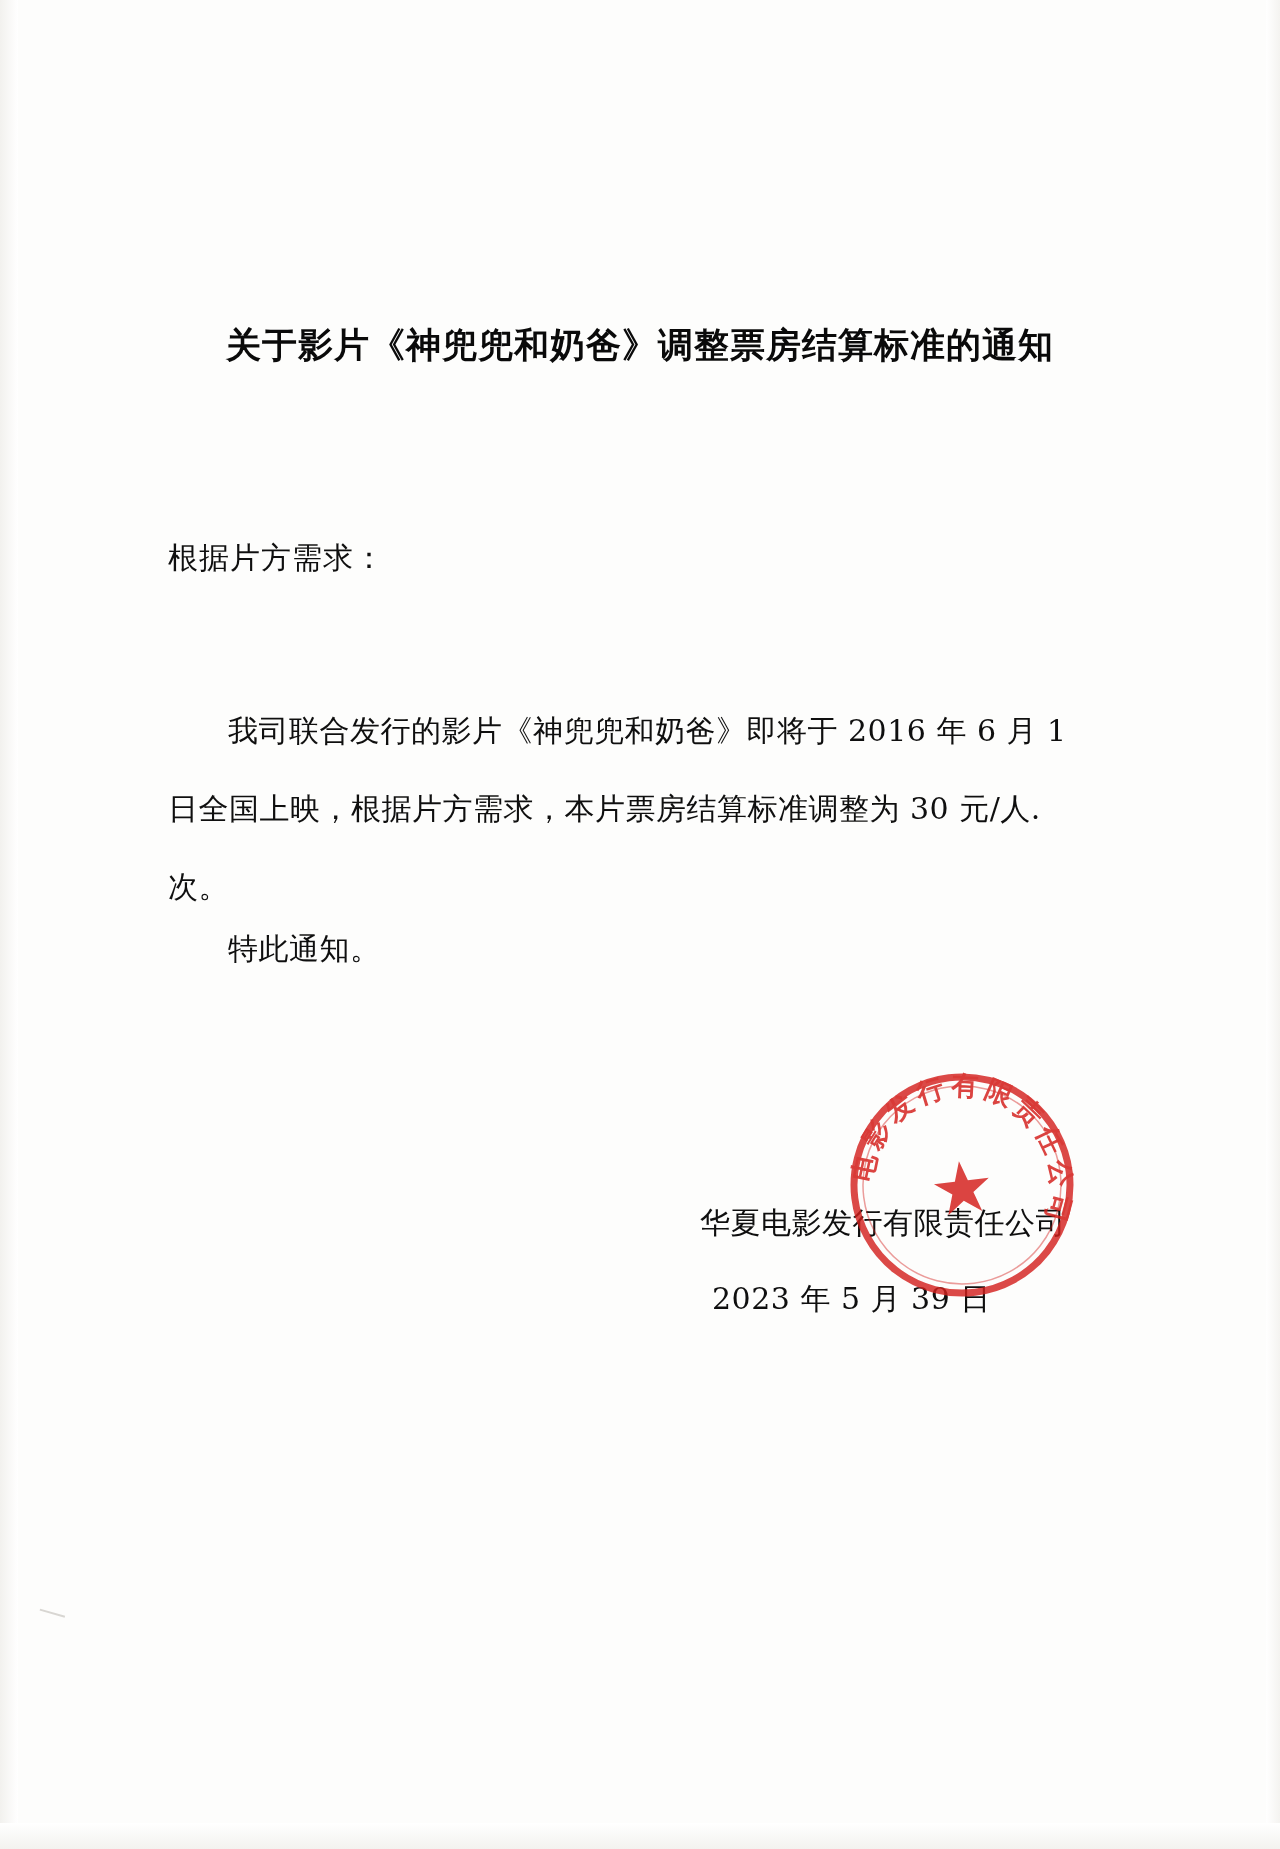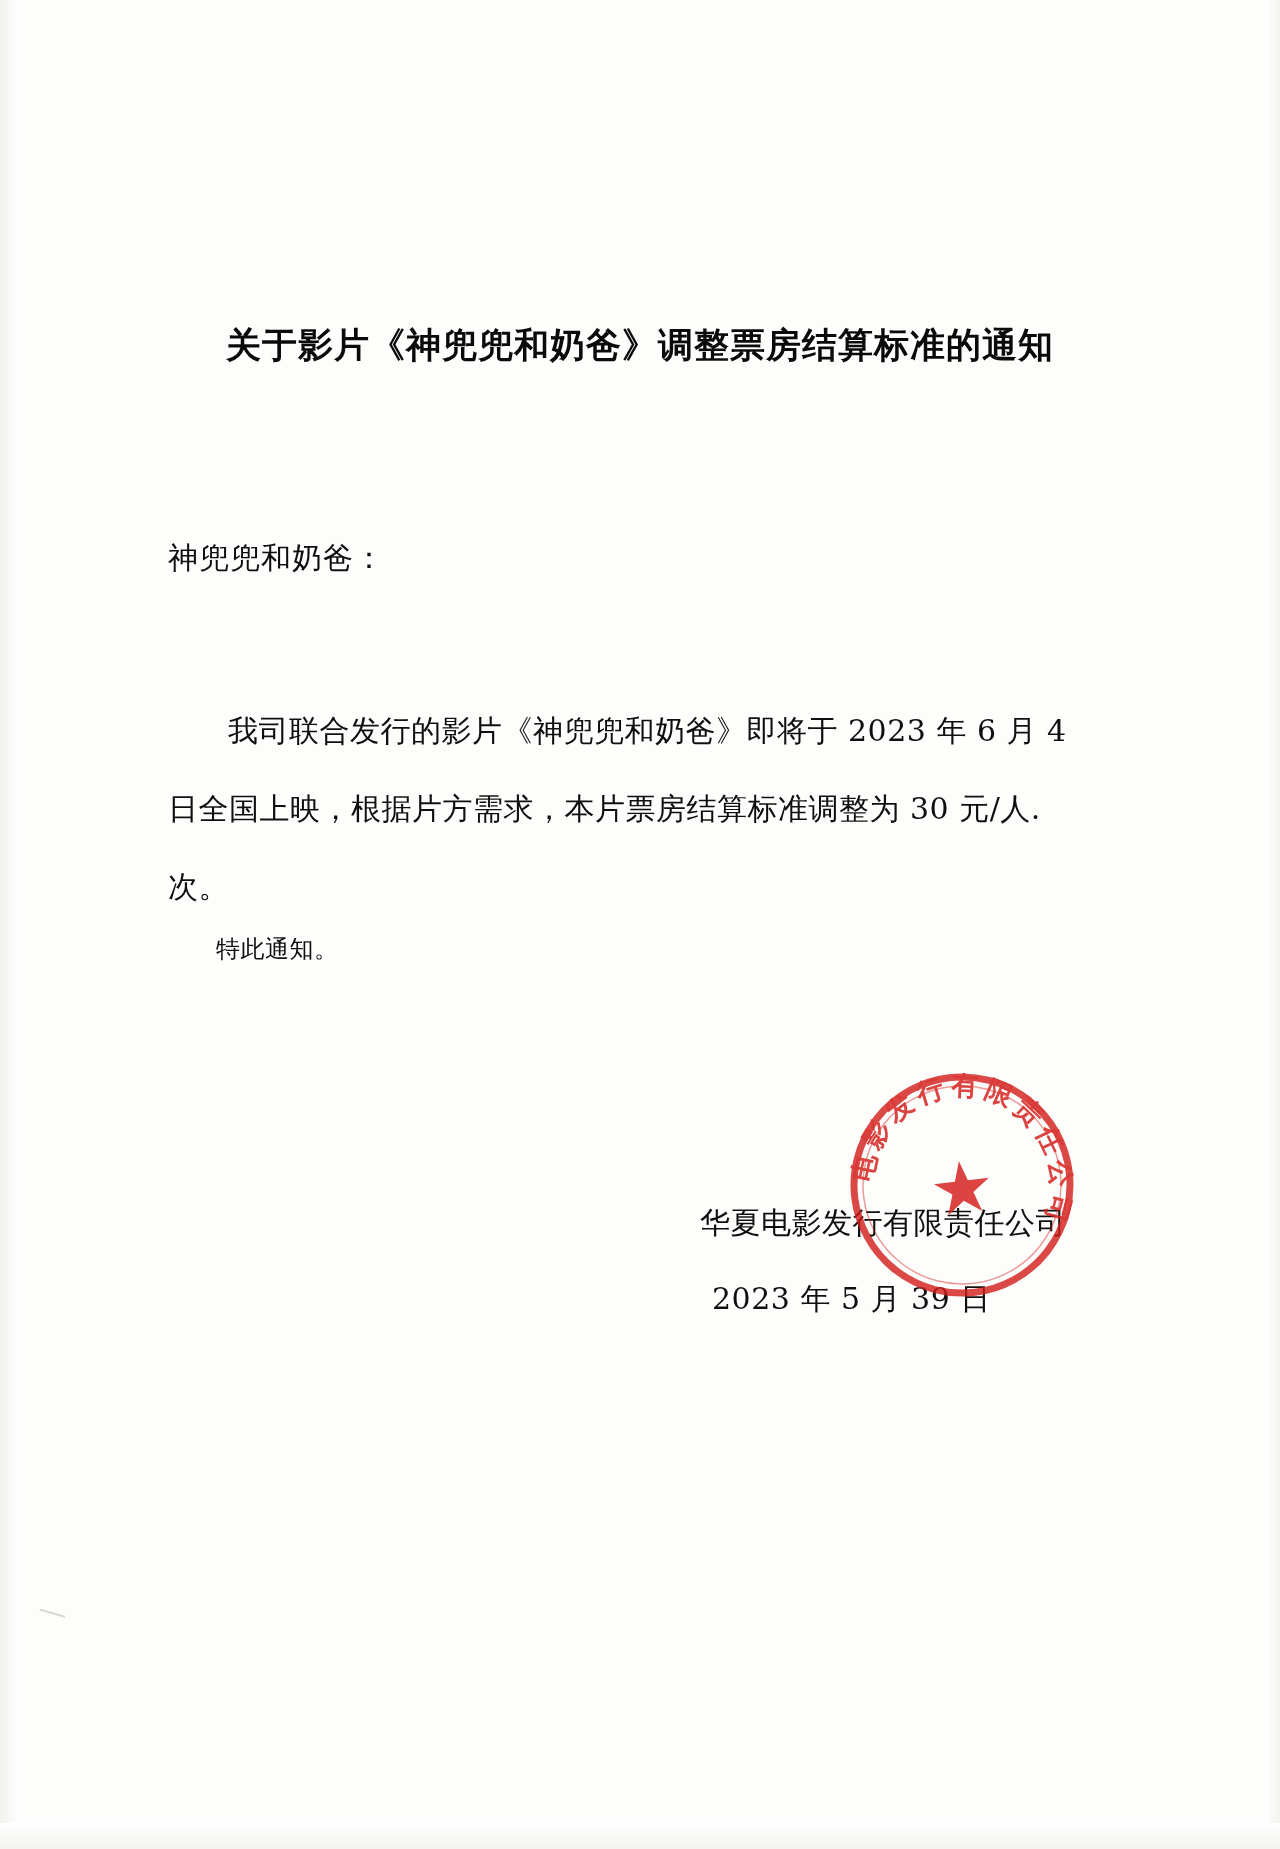--- a/index.html
+++ b/index.html
@@ -95,21 +95,21 @@
   .body-block p {
     margin: 0;
     text-indent: 2em;
   }
 
   .closing {
     position: absolute;
     left: 168px;
     top: 910px;
     width: 930px;
-    font-size: 24px;
+    font-size: 30px;
     line-height: 78px;
     letter-spacing: 0.5px;
     color: #0f0f0f;
   }
   .closing p {
     margin: 0;
     text-indent: 2em;
   }
 
   .signature {
@@ -148,24 +148,24 @@
 
 <div class="page">
 
   <div class="scan-edge-left"></div>
   <div class="scan-edge-right"></div>
   <div class="scan-edge-bottom"></div>
   <div class="scan-mark"></div>
 
   <div class="doc-title">关于影片《神兜兜和奶爸》调整票房结算标准的通知</div>
 
-  <div class="salutation">神兜兜和奶爸：</div>
+  <div class="salutation">根据片方需求：</div>
 
   <div class="body-block">
-    <p>我司联合发行的影片《神兜兜和奶爸》即将于 2023 年 6 月 4 日全国上映，根据片方需求，本片票房结算标准调整为 30 元/人.次。</p>
+    <p>我司联合发行的影片《神兜兜和奶爸》即将于 2016 年 6 月 1 日全国上映，根据片方需求，本片票房结算标准调整为 30 元/人.次。</p>
   </div>
 
   <div class="closing">
     <p>特此通知。</p>
   </div>
 
   <div class="signature">
     <div class="sig-line">华夏电影发行有限责任公司</div>
     <div class="sig-line sig-date">2023 年 5 月 39 日</div>
   </div>

